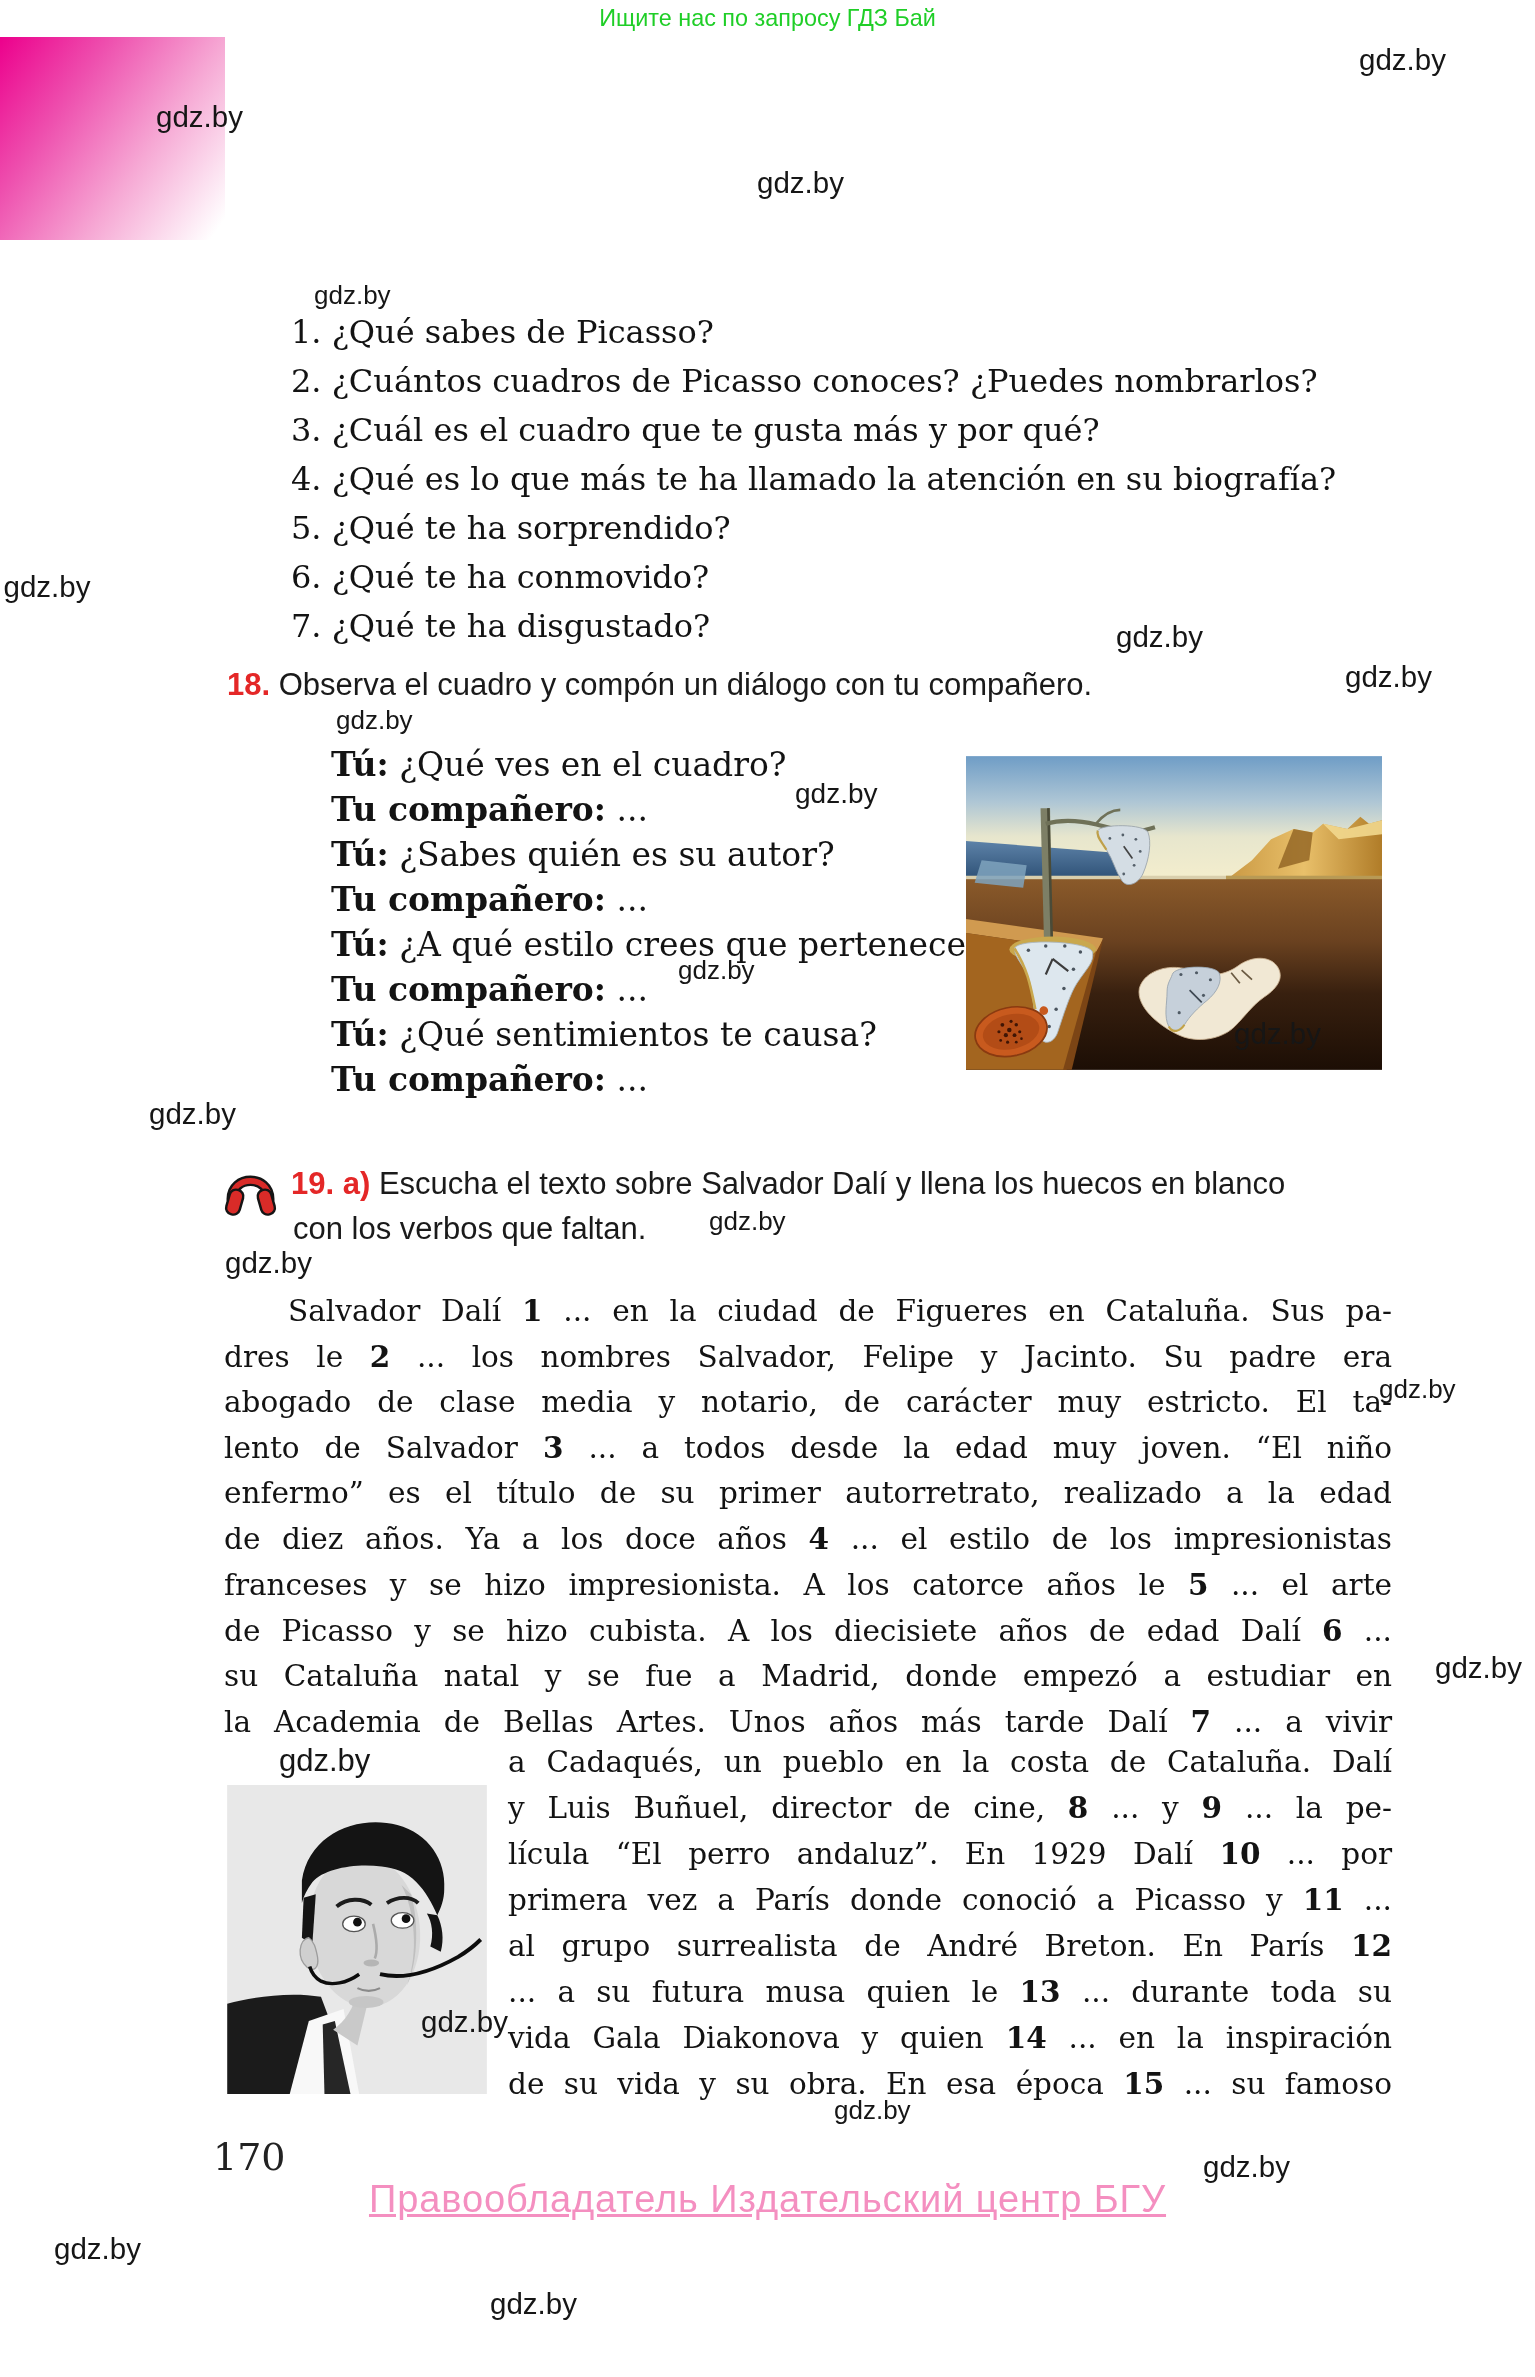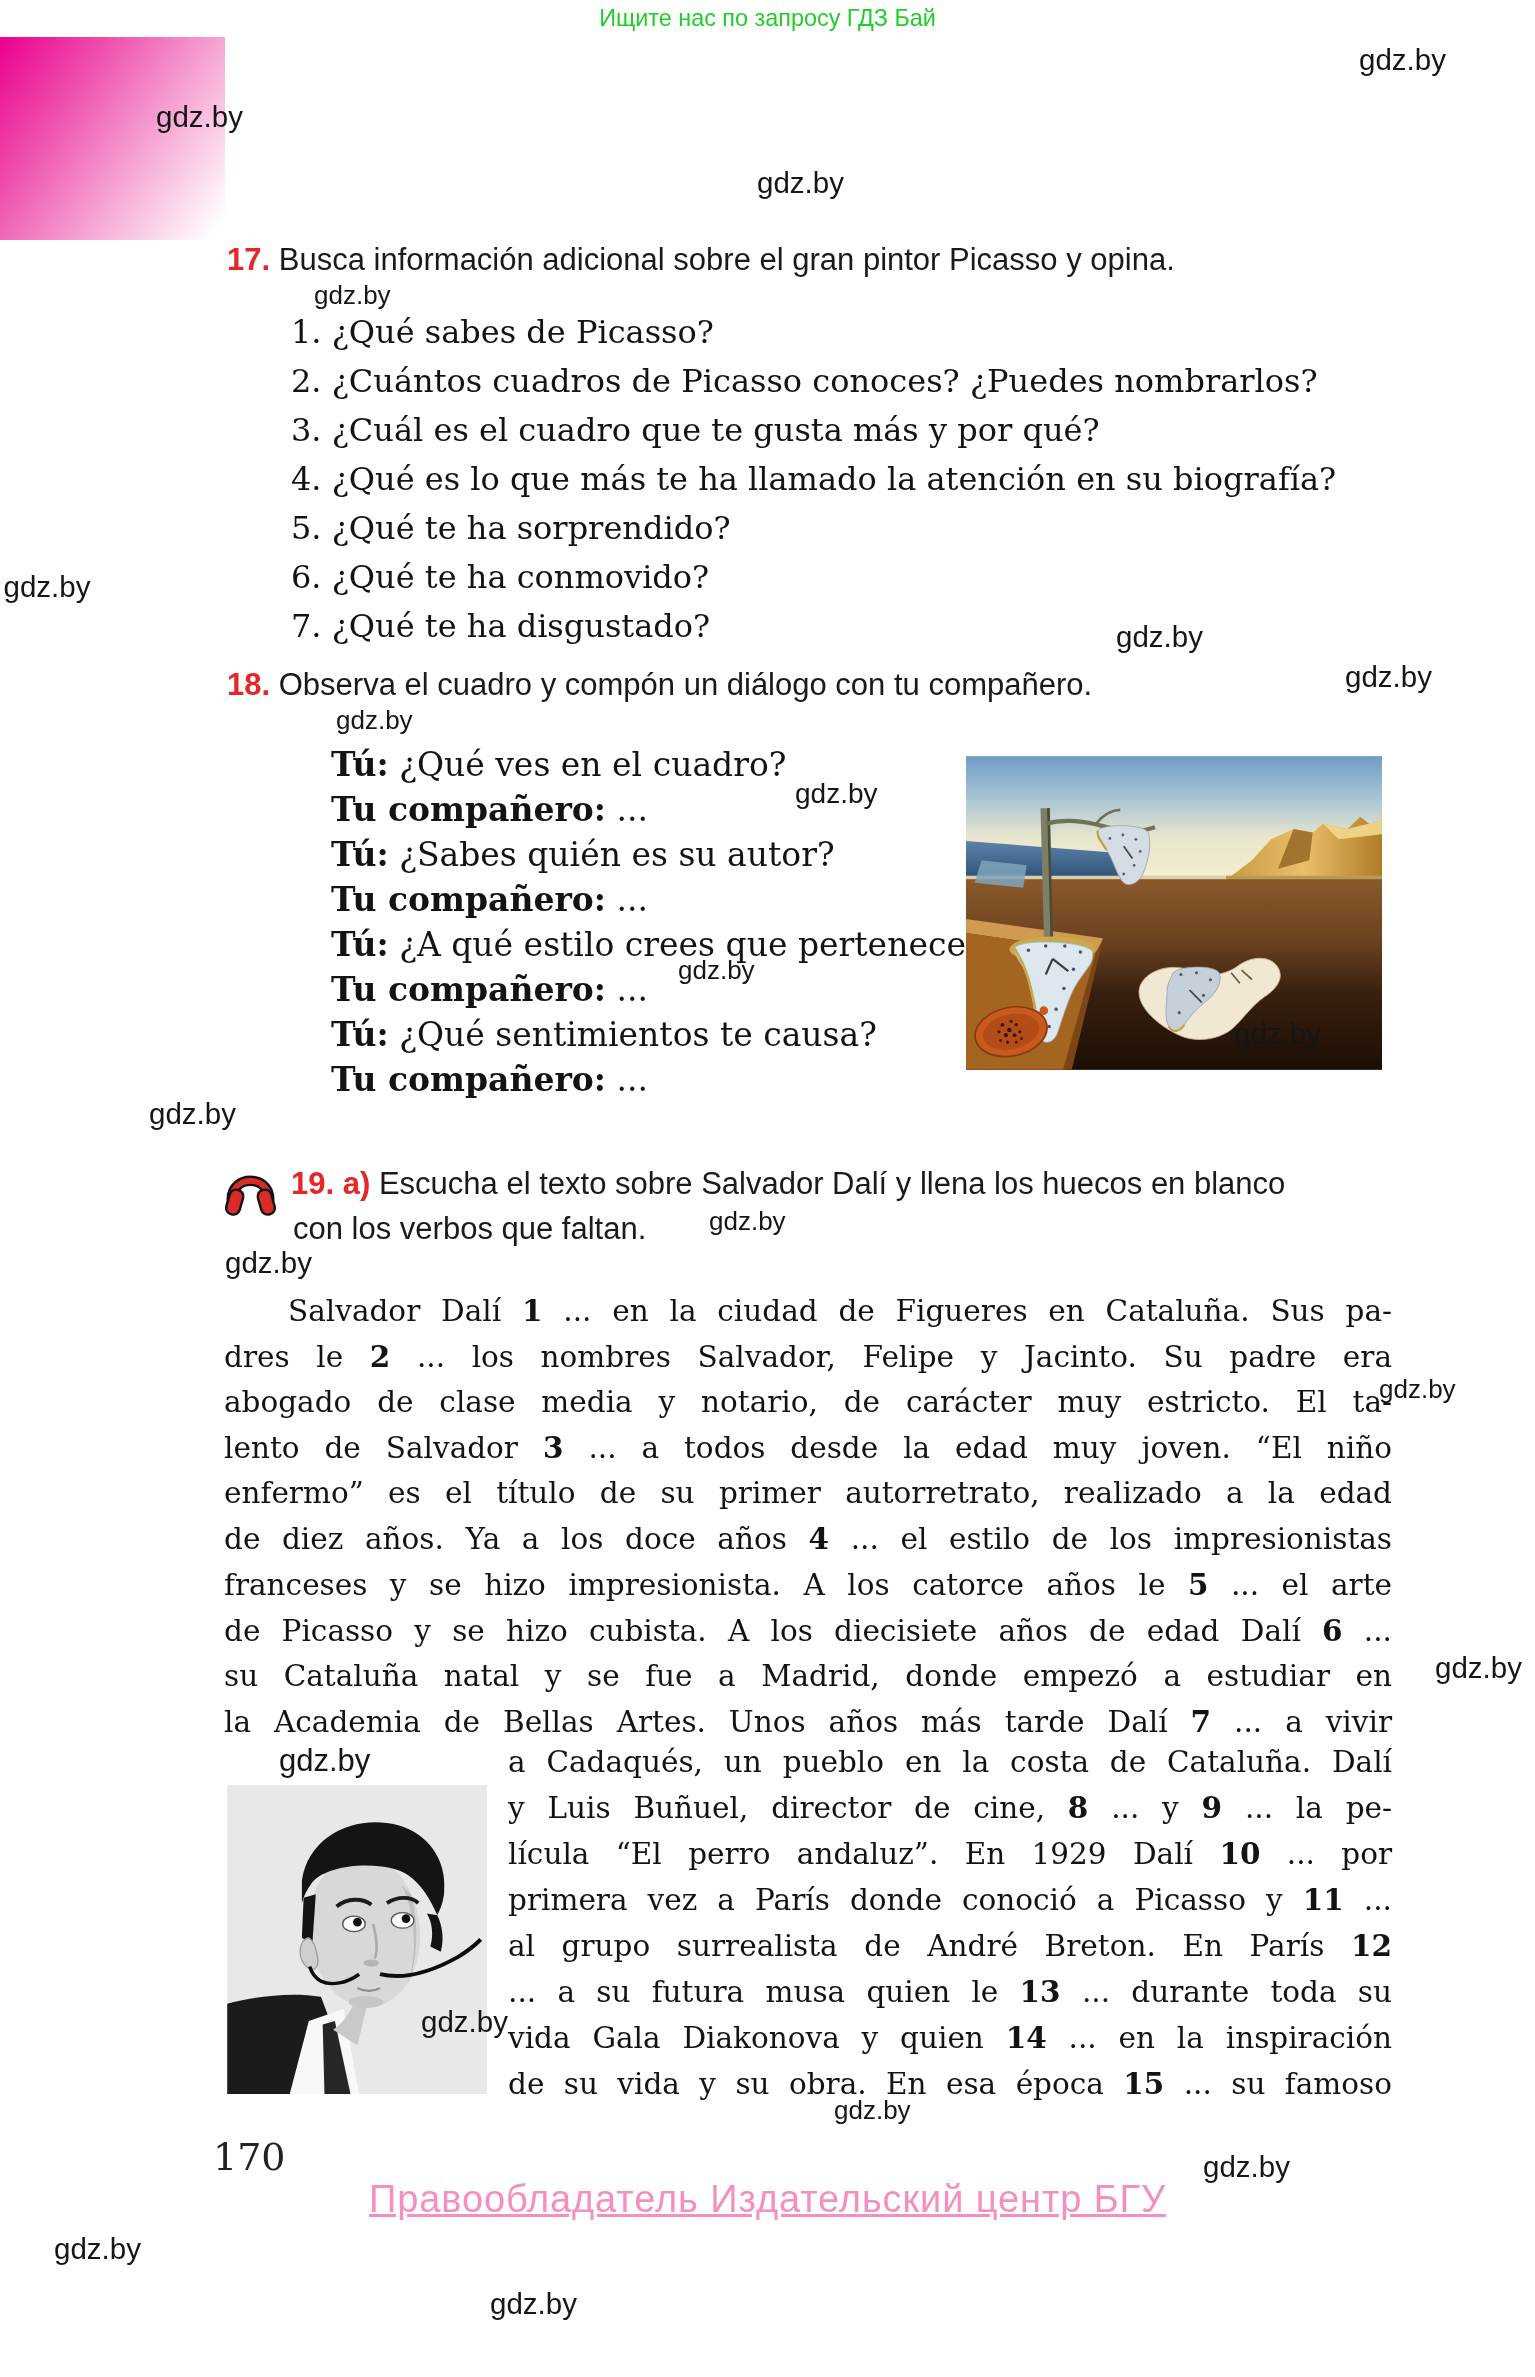--- a/index.html
+++ b/index.html
@@ -82,24 +82,20 @@
   <span class="wm" style="left:225px;top:1248px;">gdz.by</span>
   <span class="wm" style="left:1379px;top:1376px;font-size:26px;">gdz.by</span>
   <span class="wm" style="left:1435px;top:1653px;">gdz.by</span>
   <span class="wm" style="left:279px;top:1745px;font-size:31px;">gdz.by</span>
   <span class="wm" style="left:421px;top:2007px;z-index:5;">gdz.by</span>
   <span class="wm" style="left:834px;top:2097px;font-size:26px;">gdz.by</span>
   <span class="wm" style="left:1203px;top:2152px;">gdz.by</span>
   <span class="wm" style="left:54px;top:2234px;">gdz.by</span>
   <span class="wm" style="left:490px;top:2289px;">gdz.by</span>
 
-  <div class="exrow" style="left:227px;top:242px;">
-    <span class="exnum">17.</span>
-    <span class="extitle">Busca información adicional sobre el gran pintor Picasso y opina.</span>
-  </div>
   <div class="qlist">
     <div class="qline">1. ¿Qué sabes de Picasso?</div>
     <div class="qline">2. ¿Cuántos cuadros de Picasso conoces? ¿Puedes nombrarlos?</div>
     <div class="qline">3. ¿Cuál es el cuadro que te gusta más y por qué?</div>
     <div class="qline">4. ¿Qué es lo que más te ha llamado la atención en su biografía?</div>
     <div class="qline">5. ¿Qué te ha sorprendido?</div>
     <div class="qline">6. ¿Qué te ha conmovido?</div>
     <div class="qline">7. ¿Qué te ha disgustado?</div>
   </div>
 

